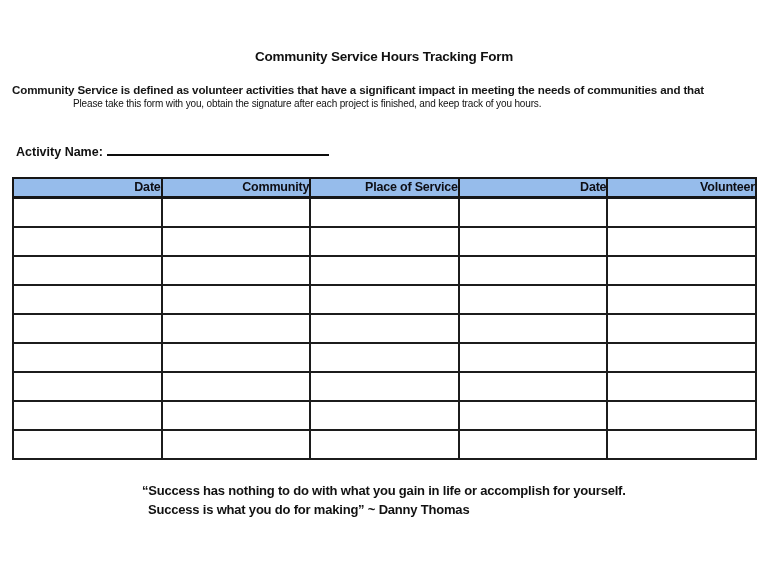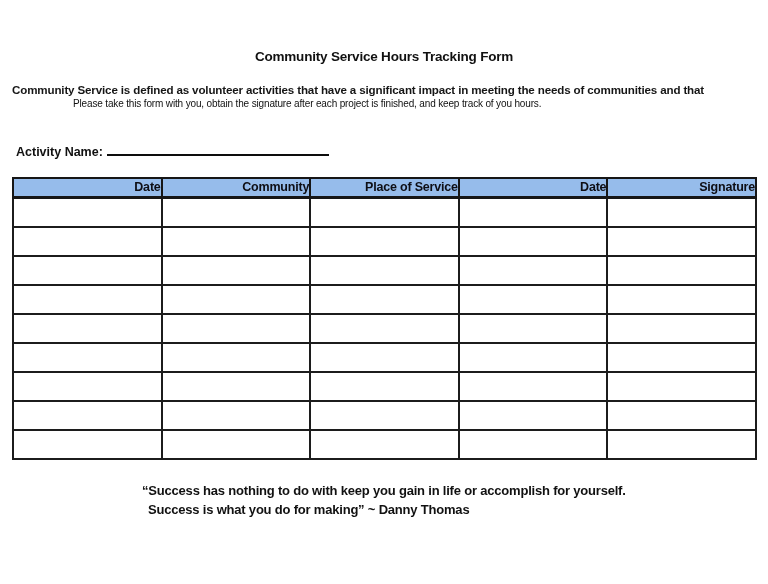--- a/index.html
+++ b/index.html
@@ -109,21 +109,21 @@
     <span>Activity Name:</span><span class="blank-line"></span>
   </div>
 
   <table class="tracking-table">
     <thead>
       <tr>
         <th>Date</th>
         <th>Community</th>
         <th>Place of Service</th>
         <th>Date</th>
-        <th>Signature</th>
+        <th>Volunteer</th>
       </tr>
     </thead>
     <tbody>
         <tr>
           <td></td>
           <td></td>
           <td></td>
           <td></td>
           <td></td>
         </tr>
@@ -180,17 +180,17 @@
           <td></td>
           <td></td>
           <td></td>
           <td></td>
           <td></td>
         </tr>
       </tbody>
   </table>
 
   <div class="quote">
-    <div class="q1">“Success has nothing to do with keep you gain in life or accomplish for yourself.</div>
+    <div class="q1">“Success has nothing to do with what you gain in life or accomplish for yourself.</div>
     <div class="q2">Success is what you do for making” ~ Danny Thomas</div>
   </div>
 
 </div>
 
 </body></html>

